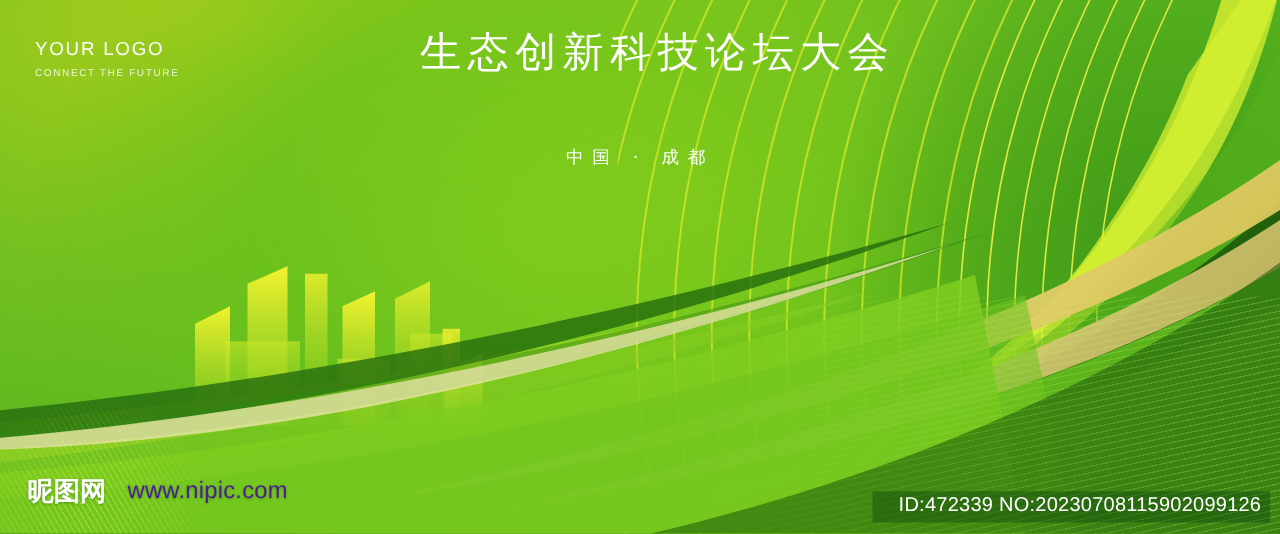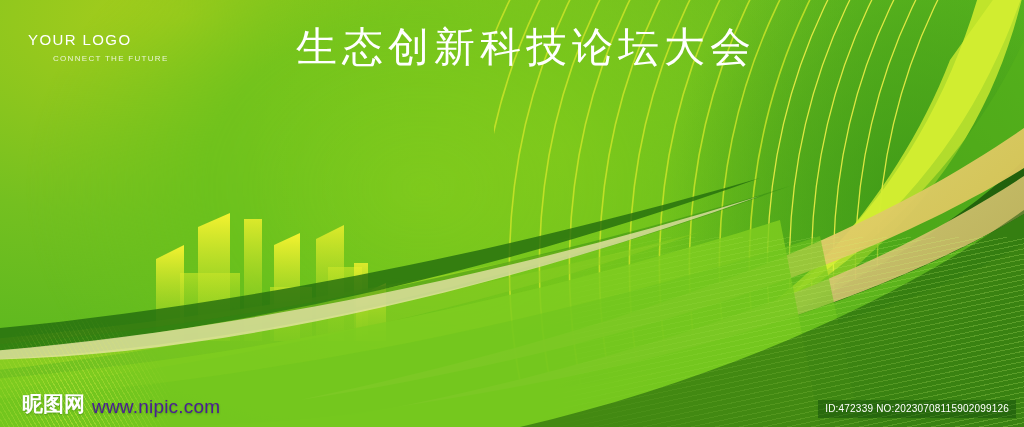--- a/index.html
+++ b/index.html
@@ -105,21 +105,20 @@
     font-weight:400;
     line-height:1.1;
     white-space:nowrap;
   }
   .logo-sub{
     color:rgba(255,255,255,.82);
     font-size:8px;
     letter-spacing:1.3px;
     margin-top:5px;
     white-space:nowrap;
-    margin-left:25px;
   }
 
   .center{
     position:absolute;
     left:0; right:0;
     top:0;
     z-index:6;
     text-align:center;
     pointer-events:none;
   }
@@ -147,45 +146,45 @@
     line-height:1;
     letter-spacing:1.5px;
     white-space:nowrap;
   }
   .headline .b{font-weight:700;letter-spacing:2px;}
   .headline .l{font-weight:300;letter-spacing:3px;}
 
   .subtitle{
     margin-top:20px;
     color:#ffffff;
-    font-size:41px;
+    font-size:33px;
     letter-spacing:5px;
     font-weight:500;
     font-family:"DejaVu Sans","Liberation Sans",sans-serif;
     white-space:nowrap;
     padding-left:28px;
   }
 
   .place{
     margin-top:52px;
     color:#ffffff;
     font-size:14px;
     letter-spacing:7px;
     font-family:"DejaVu Sans","Liberation Sans",sans-serif;
     white-space:nowrap;
   }
 
   
   .wm{
     position:absolute;
-    left:22px; bottom:9px;
+    left:22px; bottom:20px;
     z-index:8;
     display:flex;
-    align-items:flex-end;
-    gap:7px;
+    align-items:center;
+    gap:17px;
   }
   .wm-cn{
     color:#ffffff;
     font-size:21px;
     font-weight:700;
     font-family:"DejaVu Sans","Liberation Sans",sans-serif;
     letter-spacing:0px;
     text-shadow:0 1px 2px rgba(0,60,0,.35);
   }
   .wm-url{
@@ -194,23 +193,23 @@
     font-weight:400;
     letter-spacing:.2px;
     text-shadow:0 1px 2px rgba(0,60,0,.35);
   }
   .idtag{
     position:absolute;
     right:8px; bottom:9px;
     z-index:8;
     background:rgba(12,70,10,.42);
     color:#ffffff;
-    font-size:10px;
+    font-size:16px;
     letter-spacing:.2px;
-    padding:3px 7px 4px 7px;
+    padding:3px 7px 4px 21px;
     white-space:nowrap;
   }
 </style>
 </head>
 <body>
 
 <div class="banner">
 
   <div class="bg-base"></div>
   <div class="bg-ellipse"></div>
@@ -344,20 +343,21 @@
     <div class="logo-title">YOUR LOGO</div>
     <div class="logo-sub">CONNECT THE FUTURE</div>
   </div>
 
   <div class="center">
 
 
 
     <div class="subtitle">生态创新科技论坛大会</div>
 
+    <div class="place">中国 · 成都</div>
   </div>
 
   <div class="wm">
     <span class="wm-cn">昵图网</span>
     <span class="wm-url">www.nipic.com</span>
   </div>
 
   <div class="idtag">ID:472339 NO:20230708115902099126</div>
 
 </div>

